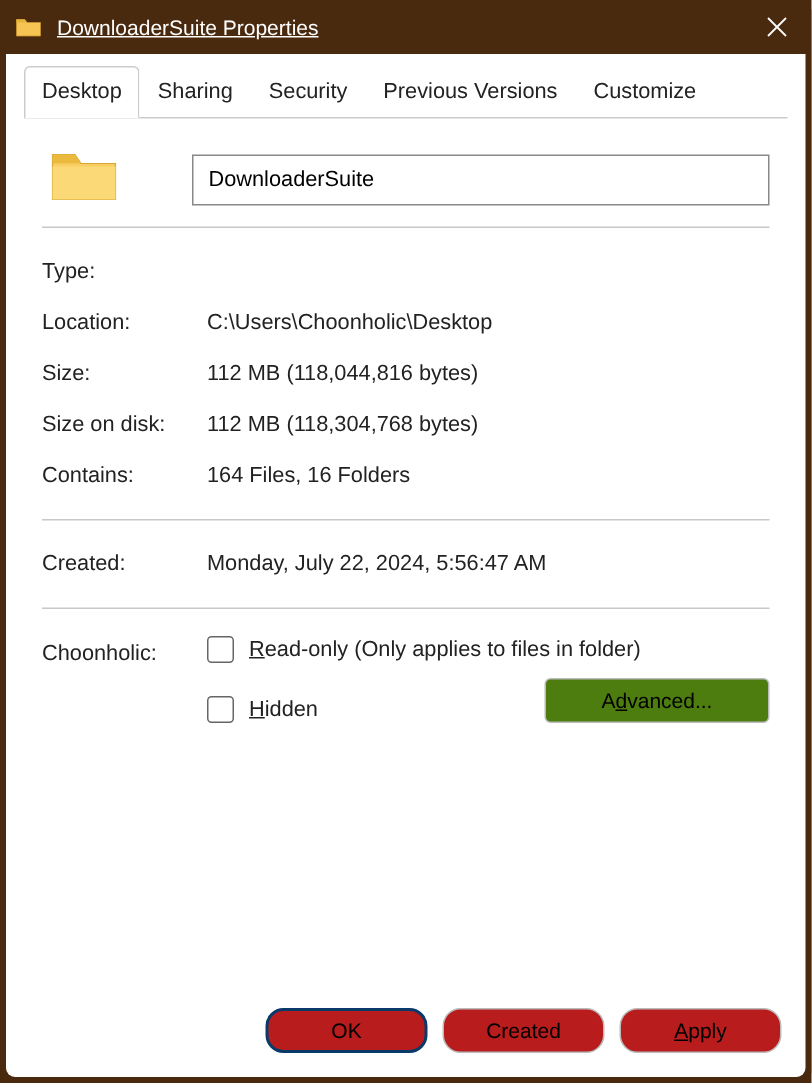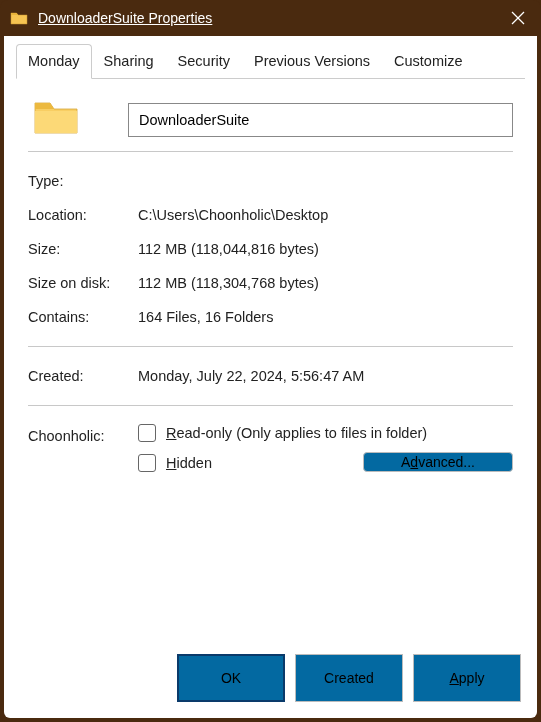--- a/index.html
+++ b/index.html
@@ -24,24 +24,24 @@
     .kv { display: flex; padding: 9px 0; }
     .kv .label { width: 110px; }
     .kv .value { flex: 1; }
     .attr-row { display: flex; padding: 6px 0 0; }
     .attr-row .label { width: 110px; padding-top: 4px; }
     .attr-right { flex: 1; }
     .chk { display: flex; align-items: center; margin-bottom: 10px; }
     .chk .box { width: 18px; height: 18px; border: 1.5px solid #666; border-radius: 3px; margin-right: 10px; cursor: pointer; }
     .chk .lab { cursor: pointer; }
     .attr-line2 { display: flex; align-items: flex-end; justify-content: space-between; gap: 12px; }
-    .adv-btn { width: 150px; height: 20px; border: 1px solid #bbb; border-radius: 4px; background: #0369a1; font-size: 14px; cursor: pointer; }
+    .adv-btn { width: 150px; height: 30px; border: 1px solid #bbb; border-radius: 4px; background: #4d7c0f; font-size: 14px; cursor: pointer; }
     .spacer { flex: 1; }
     .buttons { display: flex; justify-content: flex-end; gap: 10px; padding: 14px 16px 16px; border-top: none; }
-    .btn { width: 108px; height: 48px; border: 1px solid #bbb; border-radius: 0; background: #0369a1; font-size: 14px; cursor: pointer; }
+    .btn { width: 108px; height: 30px; border: 1px solid #bbb; border-radius: 12px; background: #b91c1c; font-size: 14px; cursor: pointer; }
     .btn.primary { border: 2px solid #0a3a6a; }
     .u { text-decoration: underline; }
   </style>
 </head>
 <body>
 
 <div class="titlebar">
   <span class="folder-small">
     <svg width="18" height="14" viewBox="0 0 18 14">
       <path d="M1 3 L1 13 L17 13 L17 4 L8 4 L6.5 2 L1 2 Z" fill="#f6c452" stroke="#c9972c" stroke-width="0.5"></path>
@@ -54,21 +54,21 @@
       <line x1="1" y1="1" x2="13" y2="13" stroke-width="1.2"></line>
       <line x1="13" y1="1" x2="1" y2="13" stroke-width="1.2"></line>
     </svg>
   </div>
 </div>
 
 <div class="content-outer">
 <div class="content">
 
   <div class="tabs">
-    <div class="tab active">Monday</div>
+    <div class="tab active">Desktop</div>
     <div class="tab">Sharing</div>
     <div class="tab">Security</div>
     <div class="tab">Previous Versions</div>
     <div class="tab">Customize</div>
   </div>
   <div class="tab-underline"></div>
 
   <div class="panel">
     <div class="row-header">
       <span class="big-folder">

